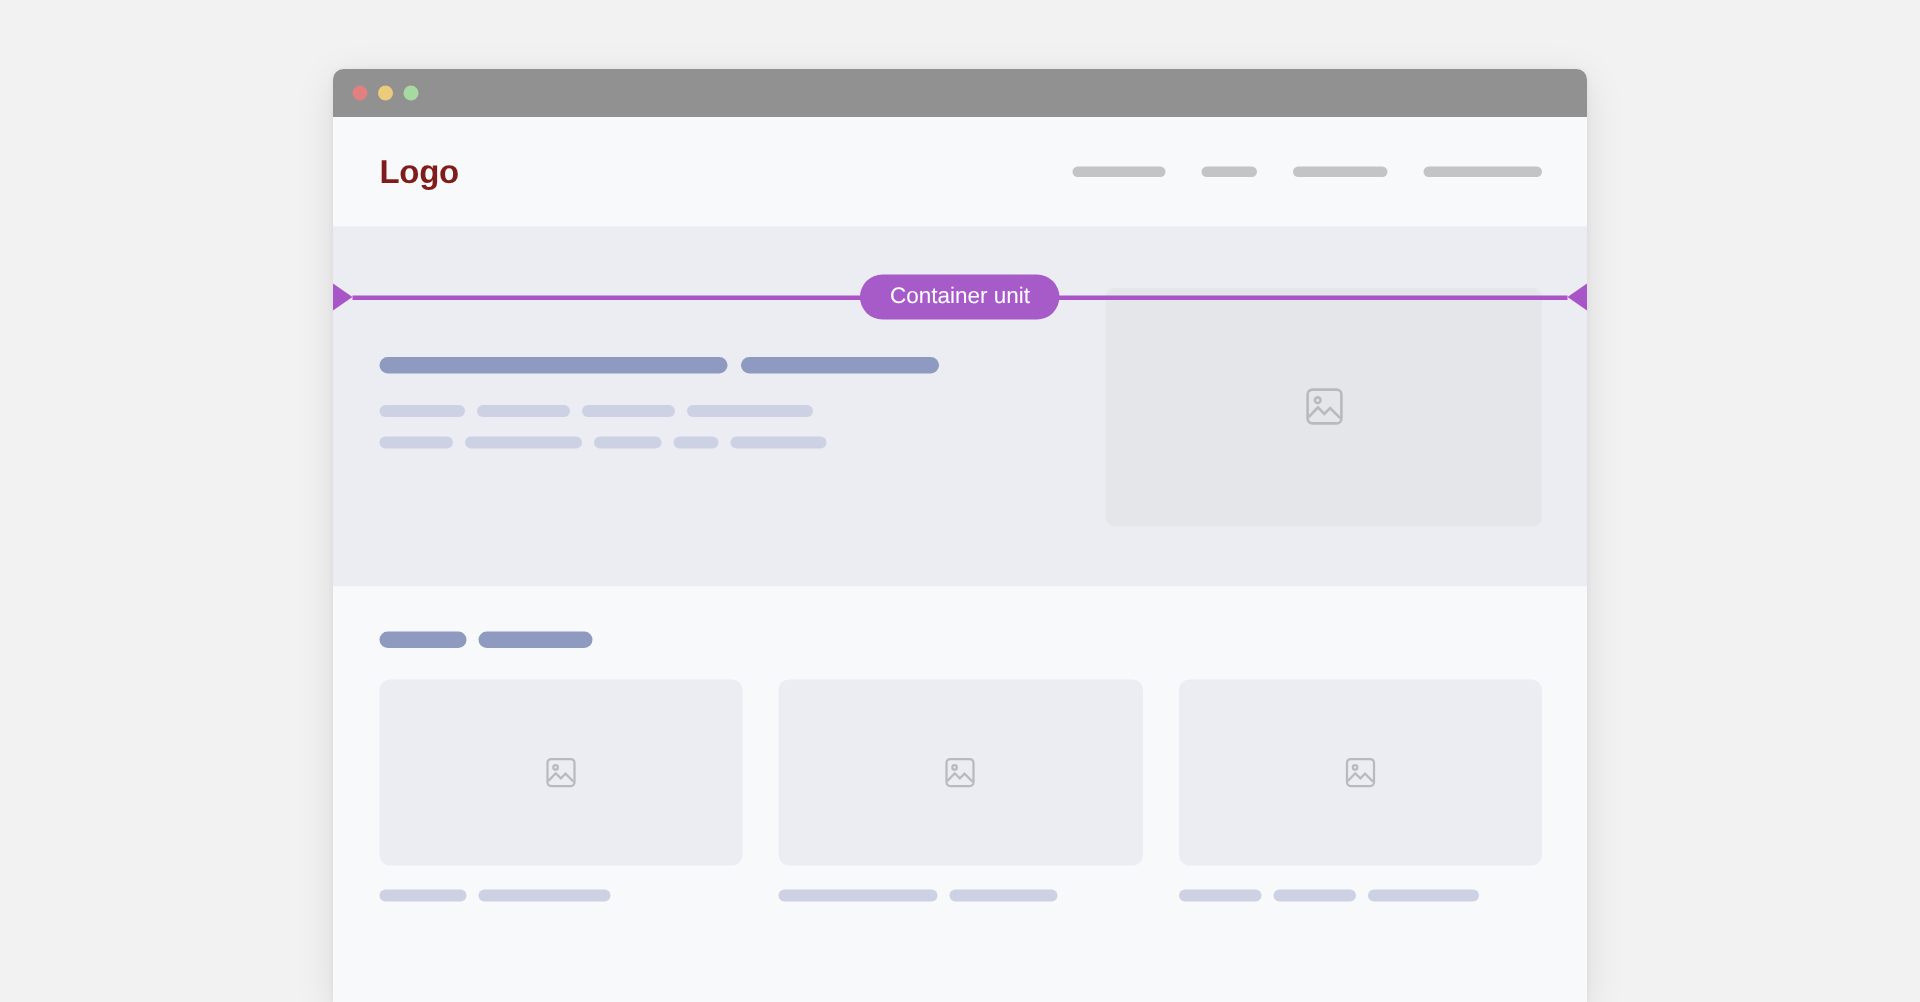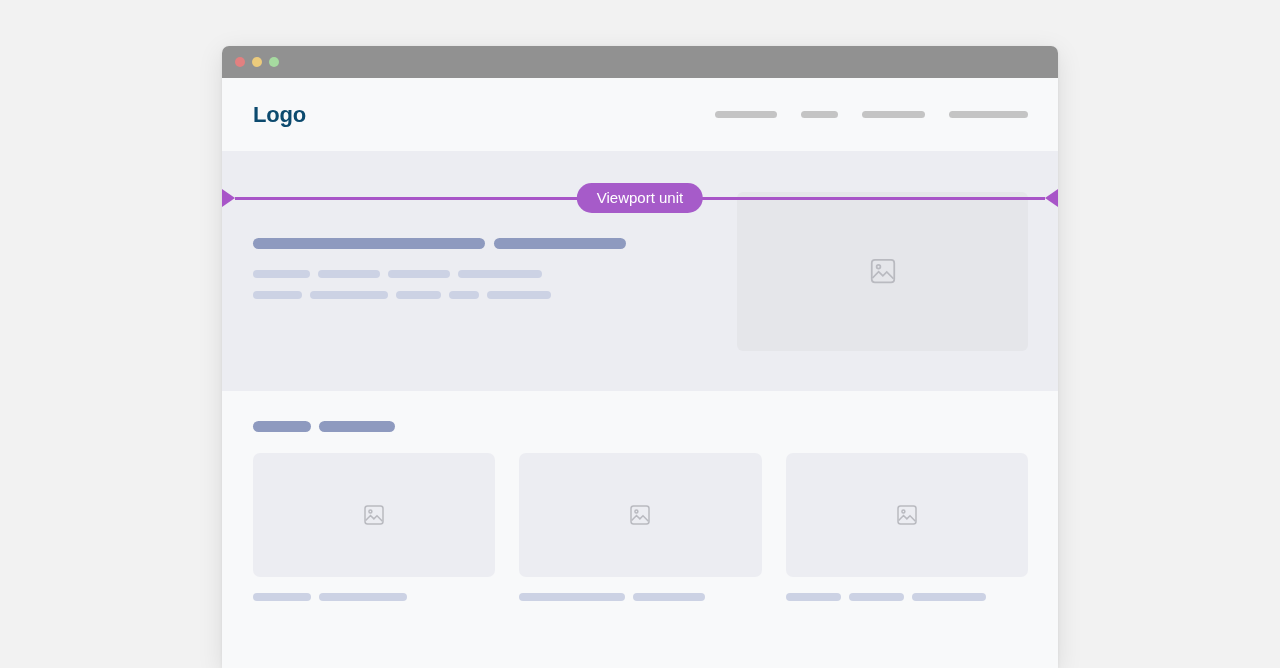--- a/index.html
+++ b/index.html
@@ -49,21 +49,21 @@
     background: #f8f9fa;
     display: flex;
     align-items: center;
     justify-content: space-between;
     padding: 0 30px 0 31px;
     position: relative;
   }
   .logo {
     font-size: 22px;
     font-weight: bold;
-    color: #0c4a6e;
+    color: #7f1d1d;
     letter-spacing: -0.2px;
   }
   .nav { display: flex; align-items: center; gap: 0; }
   .nav-item {
     height: 7px;
     border-radius: 4px;
     background: #c4c4c4;
     margin-left: 24px;
   }
   .nav-item:first-child { margin-left: 0; }
@@ -292,17 +292,17 @@
         </div>
       </div>
 
     </div>
   </div>
 
   <div class="ruler" id="viewport-ruler">
     <span class="arrow-head arrow-right"></span>
     <span class="ruler-line"></span>
     <span class="arrow-head arrow-left"></span>
-    <span class="badge">Viewport unit</span>
+    <span class="badge">Container unit</span>
   </div>
 
 
 </div>
 
 </body></html>

